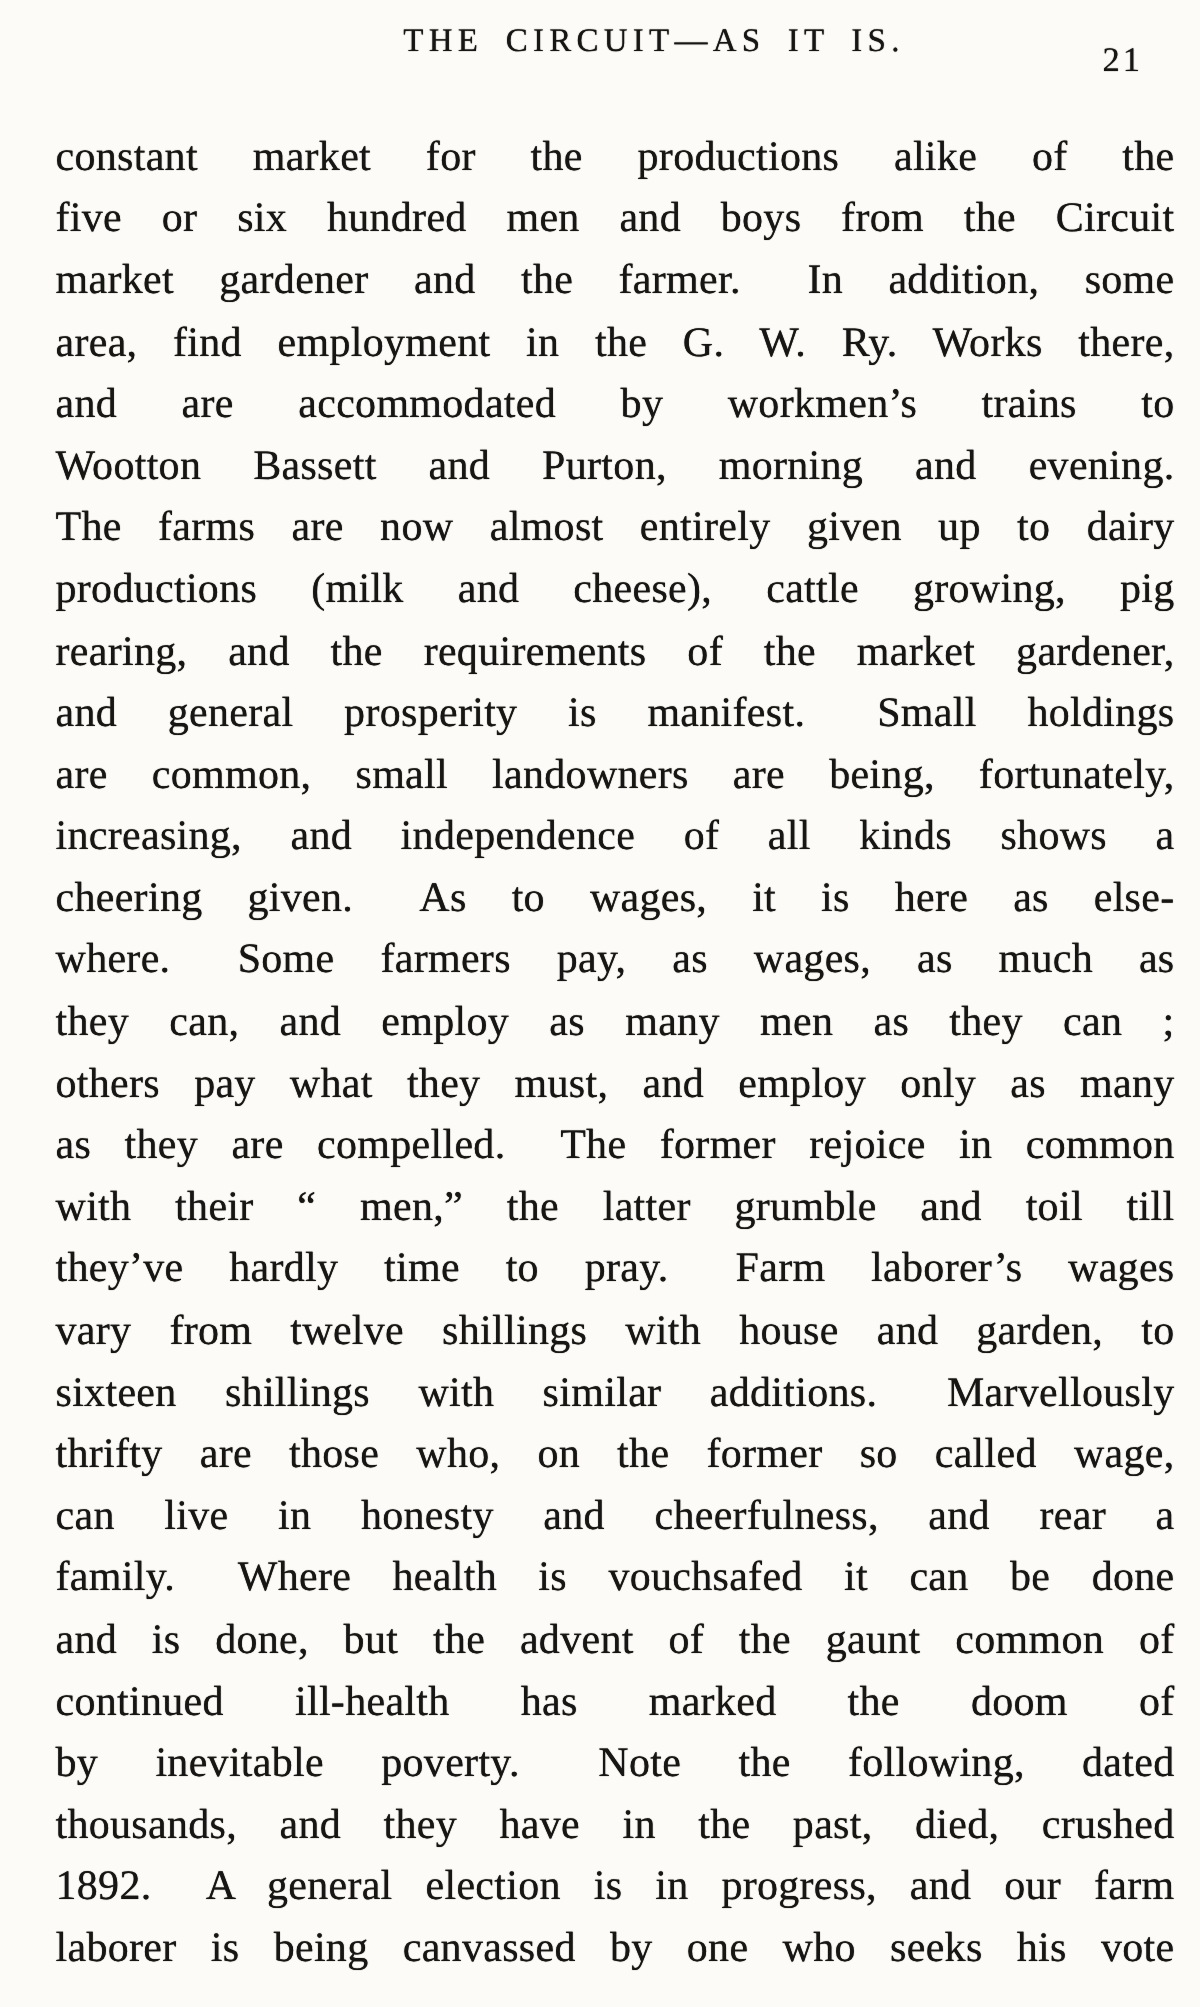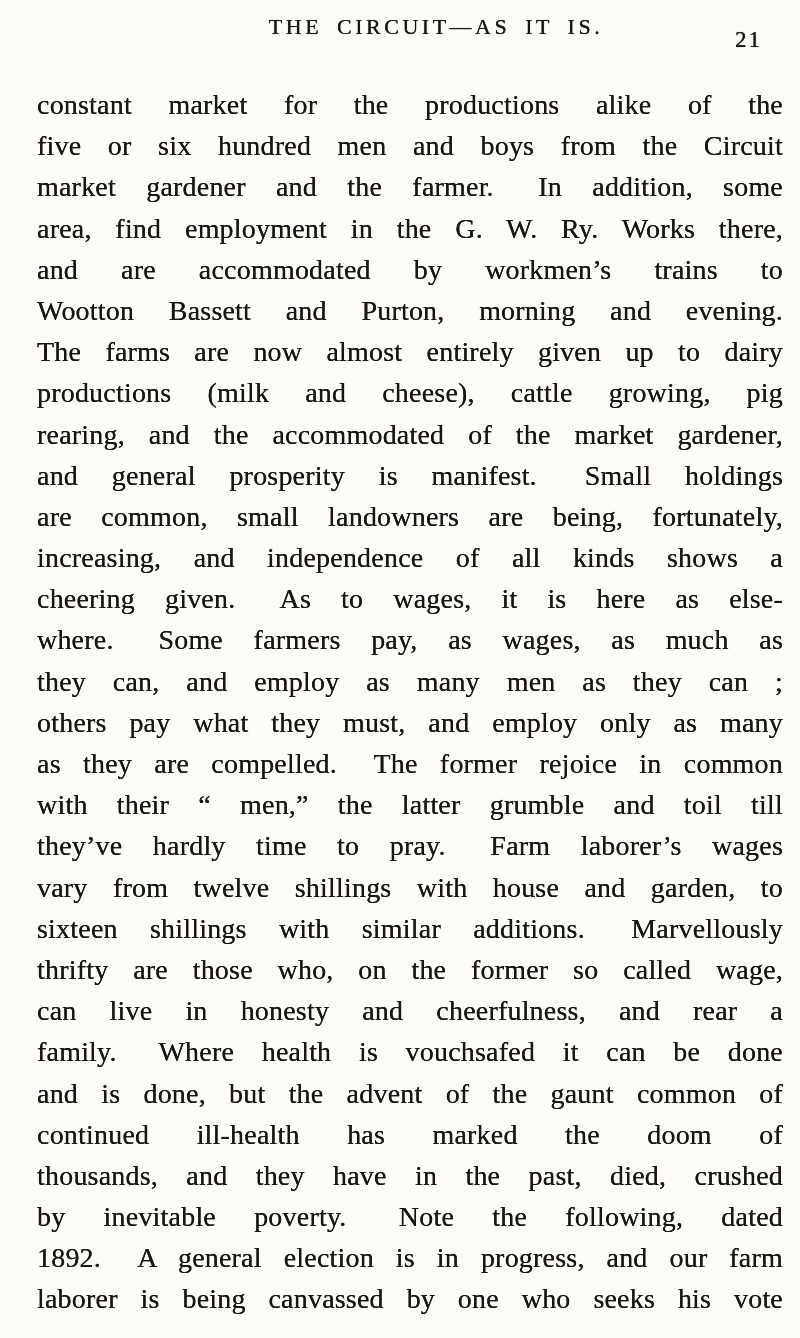--- a/index.html
+++ b/index.html
@@ -72,36 +72,36 @@
 
   <div class="body-text">
       <div class="text-line">constant market for the productions alike of the</div>
       <div class="text-line">five or six hundred men and boys from the Circuit</div>
       <div class="text-line">market gardener and the farmer.  In addition, some</div>
       <div class="text-line">area, find employment in the G. W. Ry. Works there,</div>
       <div class="text-line">and are accommodated by workmen’s trains to</div>
       <div class="text-line">Wootton Bassett and Purton, morning and evening.</div>
       <div class="text-line">The farms are now almost entirely given up to dairy</div>
       <div class="text-line">productions (milk and cheese), cattle growing, pig</div>
-      <div class="text-line">rearing, and the accommodated of the market gardener,</div>
+      <div class="text-line">rearing, and the requirements of the market gardener,</div>
       <div class="text-line">and general prosperity is manifest.  Small holdings</div>
       <div class="text-line">are common, small landowners are being, fortunately,</div>
       <div class="text-line">increasing, and independence of all kinds shows a</div>
       <div class="text-line">cheering given.  As to wages, it is here as else-</div>
       <div class="text-line">where.  Some farmers pay, as wages, as much as</div>
       <div class="text-line">they can, and employ as many men as they can ;</div>
       <div class="text-line">others pay what they must, and employ only as many</div>
       <div class="text-line">as they are compelled.  The former rejoice in common</div>
       <div class="text-line">with their “ men,” the latter grumble and toil till</div>
       <div class="text-line">they’ve hardly time to pray.  Farm laborer’s wages</div>
       <div class="text-line">vary from twelve shillings with house and garden, to</div>
       <div class="text-line">sixteen shillings with similar additions.  Marvellously</div>
       <div class="text-line">thrifty are those who, on the former so called wage,</div>
       <div class="text-line">can live in honesty and cheerfulness, and rear a</div>
       <div class="text-line">family.  Where health is vouchsafed it can be done</div>
       <div class="text-line">and is done, but the advent of the gaunt common of</div>
       <div class="text-line">continued ill-health has marked the doom of</div>
+      <div class="text-line">by inevitable poverty.  Note the following, dated</div>
       <div class="text-line">thousands, and they have in the past, died, crushed</div>
-      <div class="text-line">by inevitable poverty.  Note the following, dated</div>
       <div class="text-line">1892.  A general election is in progress, and our farm</div>
       <div class="text-line">laborer is being canvassed by one who seeks his vote</div>
     </div>
 </div>
 
 </body></html>

